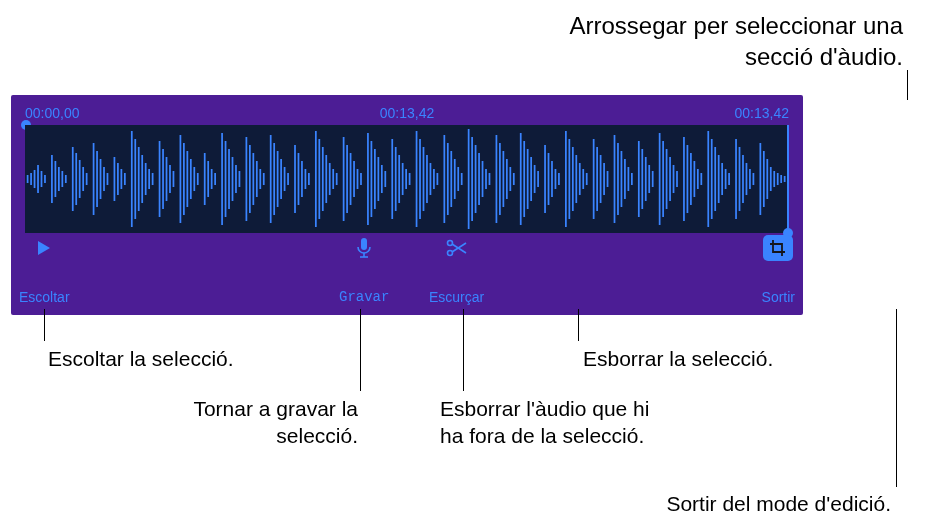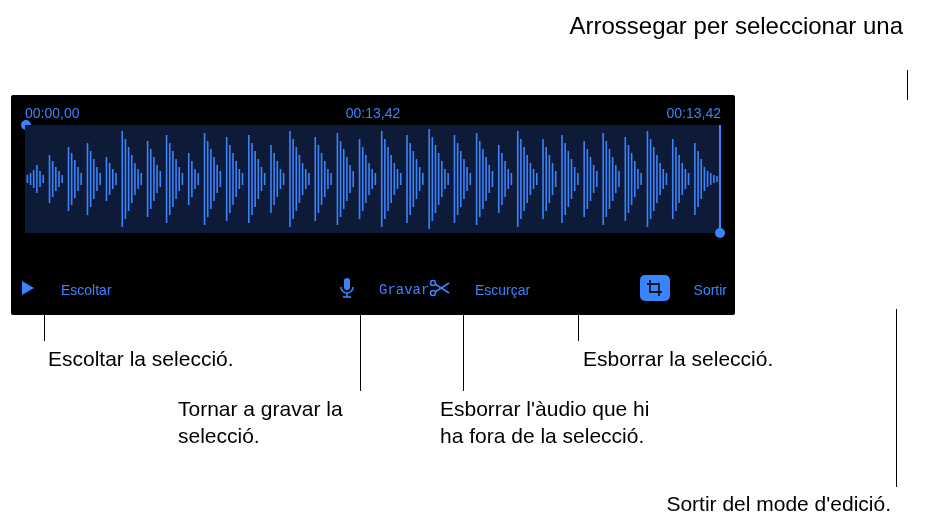--- a/index.html
+++ b/index.html
@@ -25,23 +25,23 @@
       top: 70px;
       right: 23px;
       width: 1px;
       height: 30px;
       background: #000;
     }
     .editor {
       position: absolute;
       top: 95px;
       left: 11px;
-      width: 724px;
+      width: 792px;
       height: 220px;
-      background: #000000;
+      background: #4c1d95;
       border-radius: 2px;
     }
     .time-label {
       position: absolute;
       top: 10px;
       font-size: 14px;
       color: #3a84ff;
       font-weight: 400;
     }
     .time-left { left: 14px; }
@@ -81,21 +81,21 @@
       position: absolute;
       bottom: 10px;
       left: 0;
       right: 0;
       height: 56px;
     }
     .tool {
       position: absolute;
       bottom: 0;
       display: flex;
-      flex-direction: row;
+      flex-direction: column;
       align-items: center;
       color: #3a84ff;
       font-size: 14px;
       cursor: pointer;
       gap: 24px;
     }
     .tool .icon {
       height: 26px;
       display: flex;
       align-items: center;
@@ -132,20 +132,21 @@
       position: absolute;
       width: 1px;
       background: #000;
     }
   </style>
 </head>
 <body>
 
 <div class="top-callout">
   <div>Arrossegar per seleccionar una</div>
+  <div>secció d'àudio.</div>
 </div>
 <div class="callout-line-tr"></div>
 
 <div class="editor">
   <div class="time-label time-left">00:00,00</div>
   <div class="time-label time-center">00:13,42</div>
   <div class="time-label time-right">00:13,42</div>
 
   <div class="handle handle-tl"></div>
   <div class="handle-stem stem-l"></div>
@@ -394,21 +395,21 @@
   </div>
 </div>
 
 <div class="callouts">
   <div class="callout-line" style="top:-6px; left:44px; height:32px;"></div>
   <div class="callout" style="top:30px; left:48px;text-align:center;">
     <span>Escoltar la selecció.</span>
   </div>
 
   <div class="callout-line" style="top:-6px; left:360px; height:82px;"></div>
-  <div class="callout" style="top:80px; left:178px; text-align:left; width:180px;">
+  <div class="callout" style="top:80px; left:178px; text-align:right; width:180px;">
     <div>Tornar a gravar la</div>
     <div>selecció.</div>
   </div>
 
   <div class="callout-line" style="top:-6px; left:463px; height:82px;"></div>
   <div class="callout" style="top:80px; left:440px;">
     <div>Esborrar l'àudio que hi</div>
     <div>ha fora de la selecció.</div>
   </div>
 

